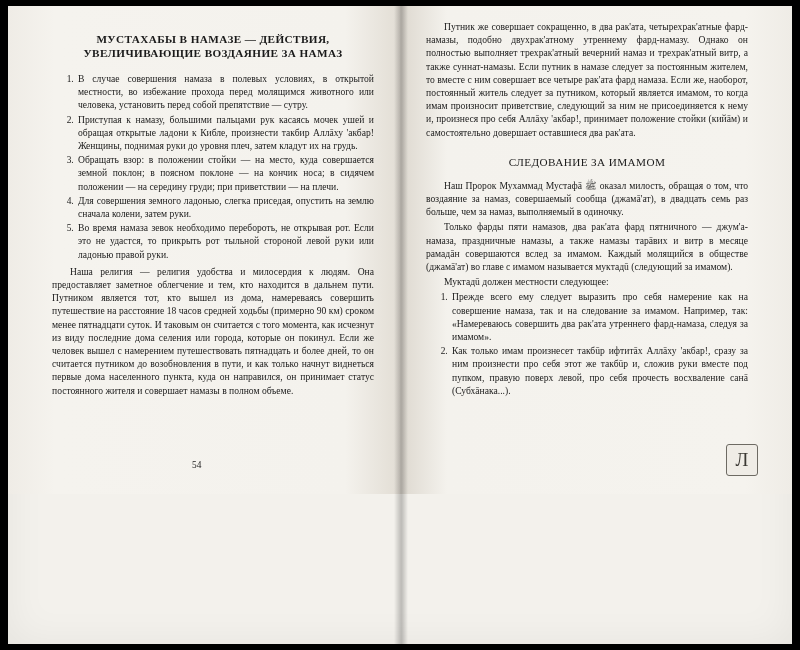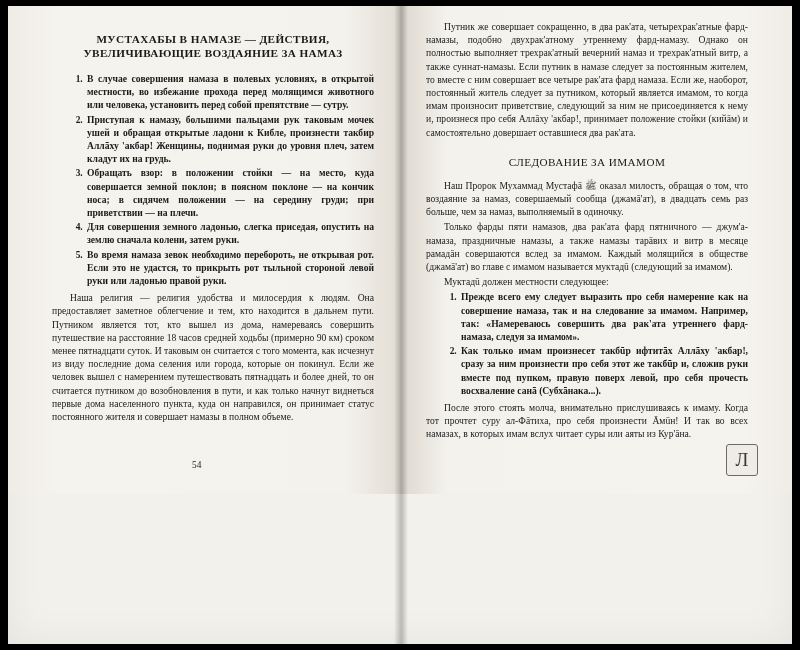--- a/index.html
+++ b/index.html
@@ -82,24 +82,23 @@
   }
   p.para {
     margin: 0 0 2px 0;
     text-indent: 18px;
   }
   ol.numlist {
     margin: 0 0 4px 0;
     padding-left: 16px;
   }
   ol.numlist > li {
-    margin: 0 0 1px 17px;
+    margin: 0 0 1px 8px;
     padding-left: 2px;
     text-align: justify;
-    font-weight: bold;
   }
   ol.numlist > li::marker {
     font-size: 9.4px;
   }
   .folio {
     position: absolute;
     bottom: 24px;
     font-size: 9.4px;
     color: #1a1a1a;
   }
@@ -133,42 +132,41 @@
 <body>
 
 <div class="scan">
   <div class="book">
 
     <div class="page page-left">
       <div class="col">
         <h1 class="heading">МУСТАХАБЫ В НАМАЗЕ — ДЕЙСТВИЯ, УВЕЛИЧИВАЮЩИЕ ВОЗДАЯНИЕ ЗА НАМАЗ</h1>
         <ol class="numlist">
           <li>В случае совершения намаза в полевых условиях, в открытой местности, во избежание прохода перед молящимся животного или человека, установить перед собой препятствие — сутру.</li>
-          <li>Приступая к намазу, большими пальцами рук таковым мочек ушей и обращая открытые ладони к Кибле, произнести такбир Аллāху 'акбар! Женщины, поднимая руки до уровня плеч, затем кладут их на грудь.</li>
+          <li>Приступая к намазу, большими пальцами рук касаясь мочек ушей и обращая открытые ладони к Кибле, произнести такбир Аллāху 'акбар! Женщины, поднимая руки до уровня плеч, затем кладут их на грудь.</li>
           <li>Обращать взор: в положении стойки — на место, куда совершается земной поклон; в поясном поклоне — на кончик носа; в сидячем положении — на середину груди; при приветствии — на плечи.</li>
           <li>Для совершения земного ладонью, слегка приседая, опустить на землю сначала колени, затем руки.</li>
           <li>Во время намаза зевок необходимо перебороть, не открывая рот. Если это не удастся, то прикрыть рот тыльной стороной левой руки или ладонью правой руки.</li>
         </ol>
         <p class="para">Наша религия — религия удобства и милосердия к людям. Она предоставляет заметное облегчение и тем, кто находится в дальнем пути. Путником является тот, кто вышел из дома, намереваясь совершить путешествие на расстояние 18 часов средней ходьбы (примерно 90 км) сроком менее пятнадцати суток. И таковым он считается с того момента, как исчезнут из виду последние дома селения или города, которые он покинул. Если же человек вышел с намерением путешествовать пятнадцать и более дней, то он считается путником до возобновления в пути, и как только начнут виднеться первые дома населенного пункта, куда он направился, он принимает статус постоянного жителя и совершает намазы в полном объеме.</p>
       </div>
       <div class="folio folio-left">54</div>
     </div>
 
     <div class="page page-right">
       <div class="col">
         <p class="para">Путник же совершает сокращенно, в два рак'ата, четырехрак'атные фард-намазы, подобно двухрак'атному утреннему фард-намазу. Однако он полностью выполняет трехрак'атный вечерний намаз и трехрак'атный витр, а также суннат-намазы. Если путник в намазе следует за постоянным жителем, то вместе с ним совершает все четыре рак'ата фард намаза. Если же, наоборот, постоянный житель следует за путником, который является имамом, то когда имам произносит приветствие, следующий за ним не присоединяется к нему и, произнеся про себя Аллāху 'акбар!, принимает положение стойки (кийāм) и самостоятельно довершает оставшиеся два рак'ата.</p>
         <h2 class="heading-sub">СЛЕДОВАНИЕ ЗА ИМАМОМ</h2>
         <p class="para">Наш Пророк Мухаммад Мустафā ﷺ оказал милость, обращая о том, что воздаяние за намаз, совершаемый сообща (джамā'ат), в двадцать семь раз больше, чем за намаз, выполняемый в одиночку.</p>
         <p class="para">Только фарды пяти намазов, два рак'ата фард пятничного — джум'а-намаза, праздничные намазы, а также намазы тарāвих и витр в месяце рамадāн совершаются вслед за имамом. Каждый молящийся в обществе (джамā'ат) во главе с имамом называется муктадū (следующий за имамом).</p>
         <p class="para">Муктадū должен местности следующее:</p>
         <ol class="numlist">
           <li>Прежде всего ему следует выразить про себя намерение как на совершение намаза, так и на следование за имамом. Например, так: «Намереваюсь совершить два рак'ата утреннего фард-намаза, следуя за имамом».</li>
           <li>Как только имам произнесет такбūр ифтитāх Аллāху 'акбар!, сразу за ним произнести про себя этот же такбūр и, сложив руки вместе под пупком, правую поверх левой, про себя прочесть восхваление санā (Субхāнака...).</li>
         </ol>
-        <p class="para">После этого стоять молча, внимательно прислушиваясь к имаму. Когда тот прочтет суру ал-Фāтиха, про себя произнести Āмūн! И так во всех намазах, в которых имам вслух читает суры или аяты из Кур'āна.</p>
       </div>
 
       <div class="logo">Л</div>
     </div>
 
     <div class="gutter"></div>
   </div>
 
   <div class="edge-top"></div>
   <div class="edge-bottom"></div>

